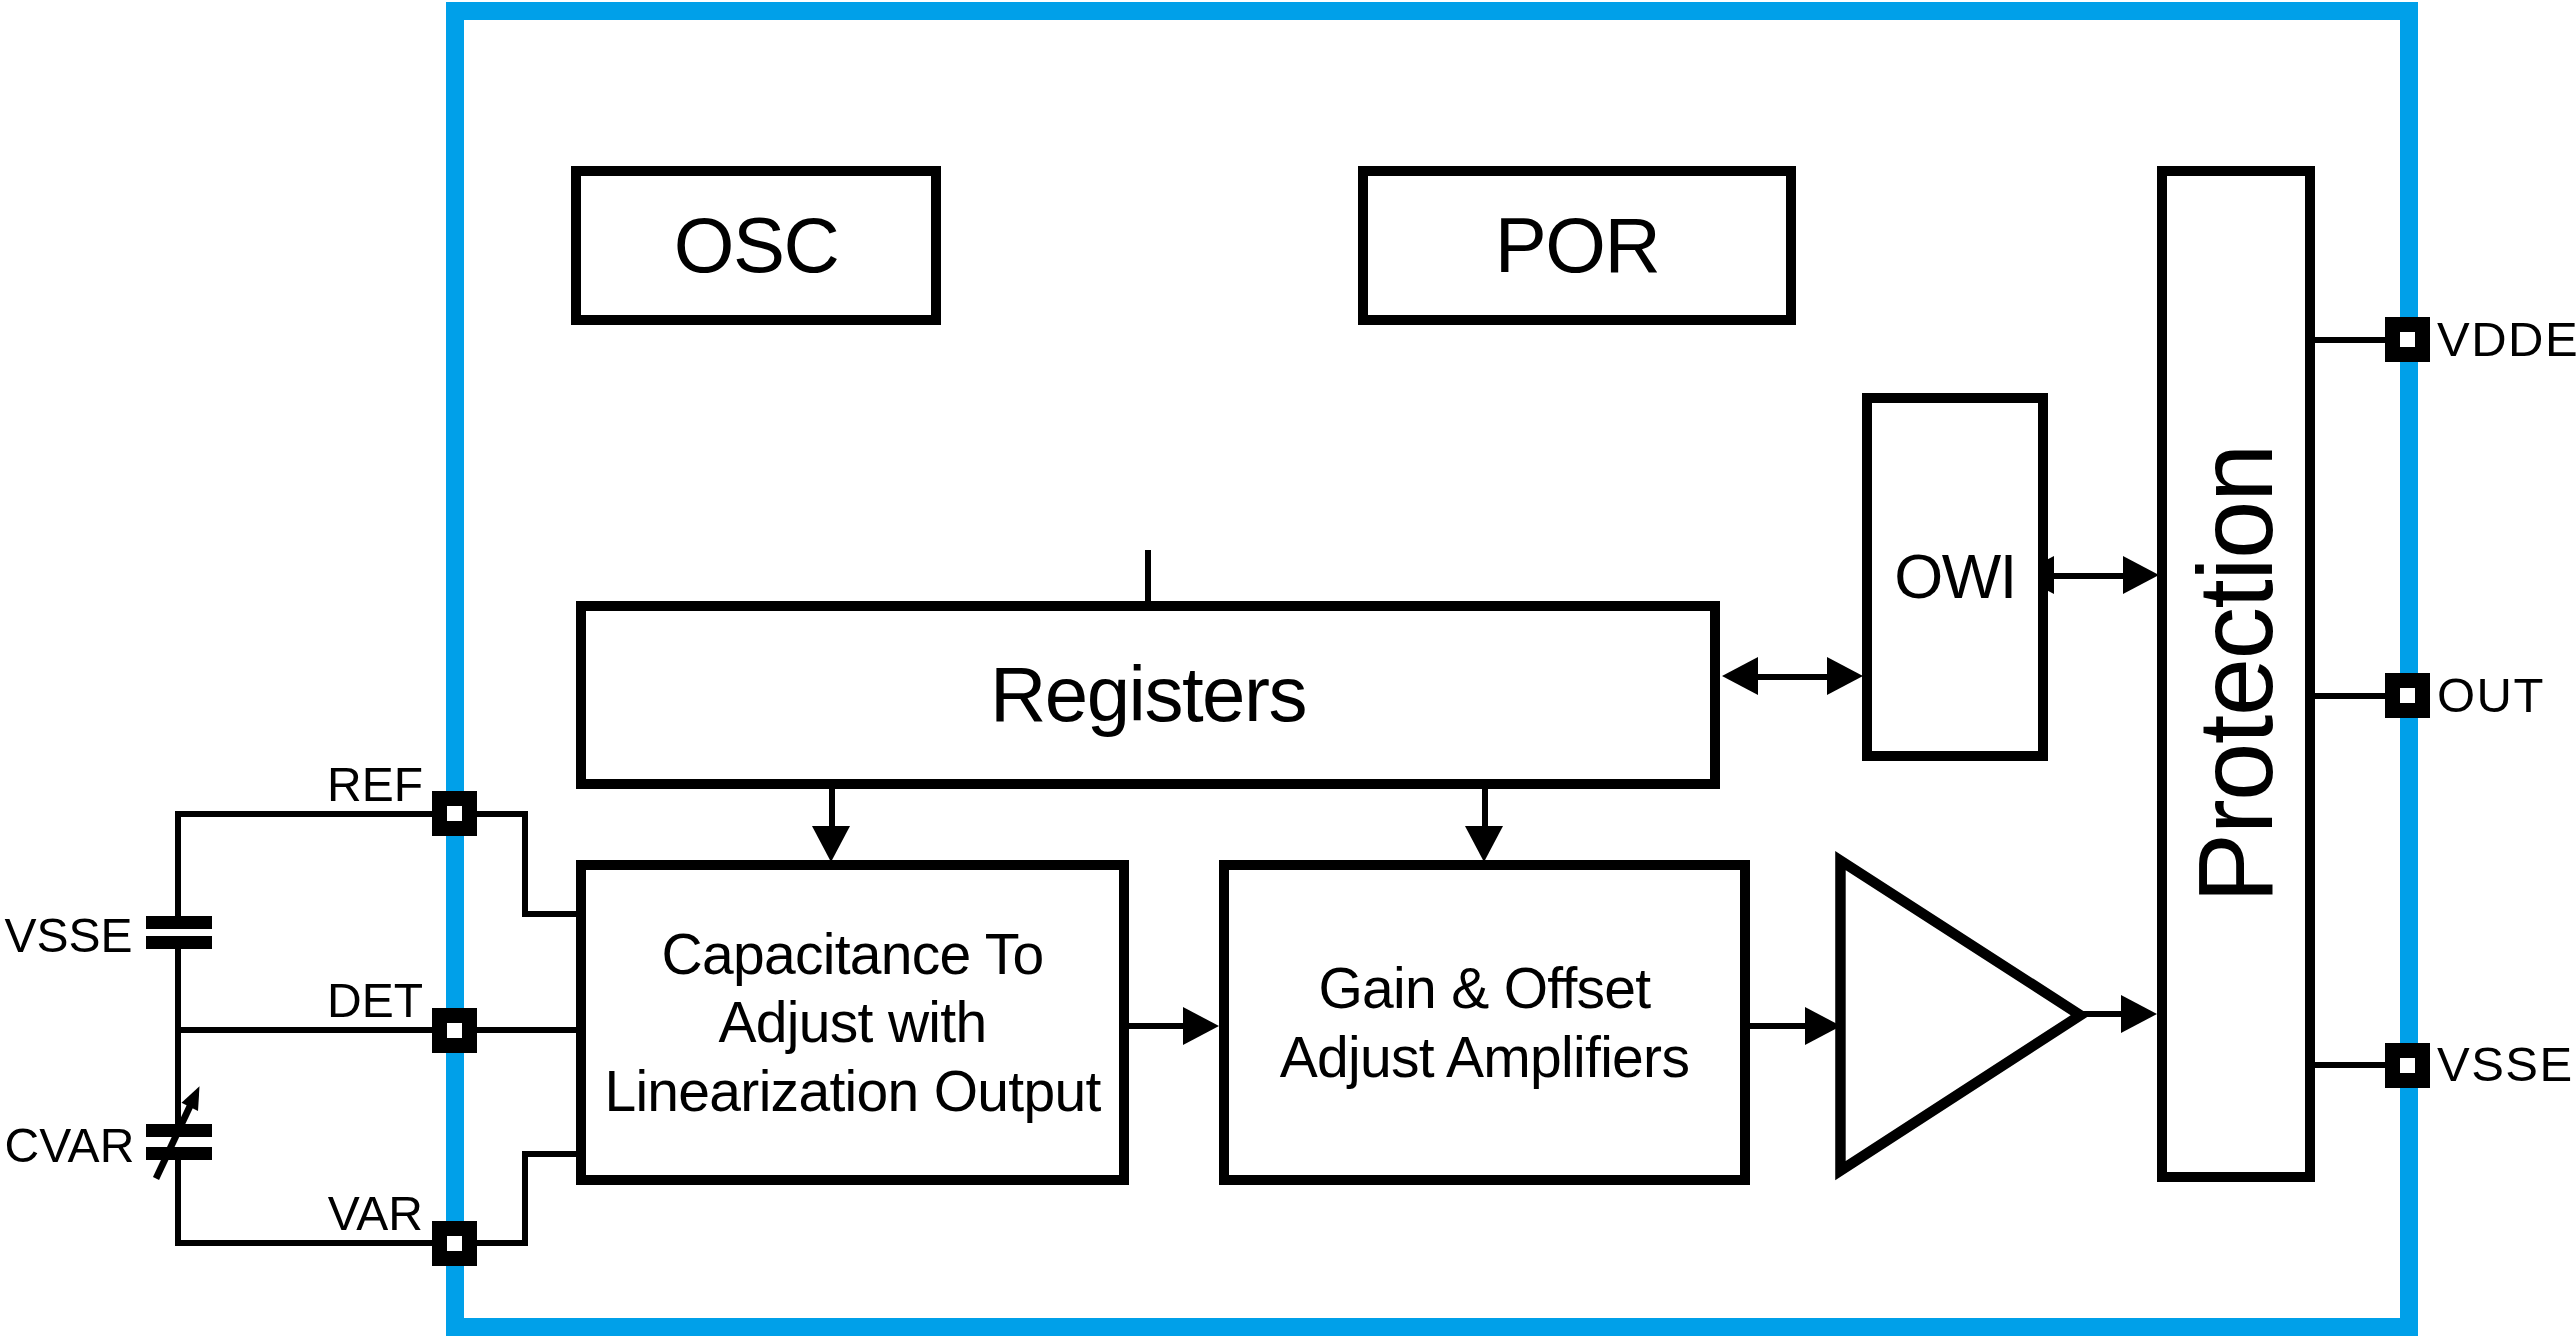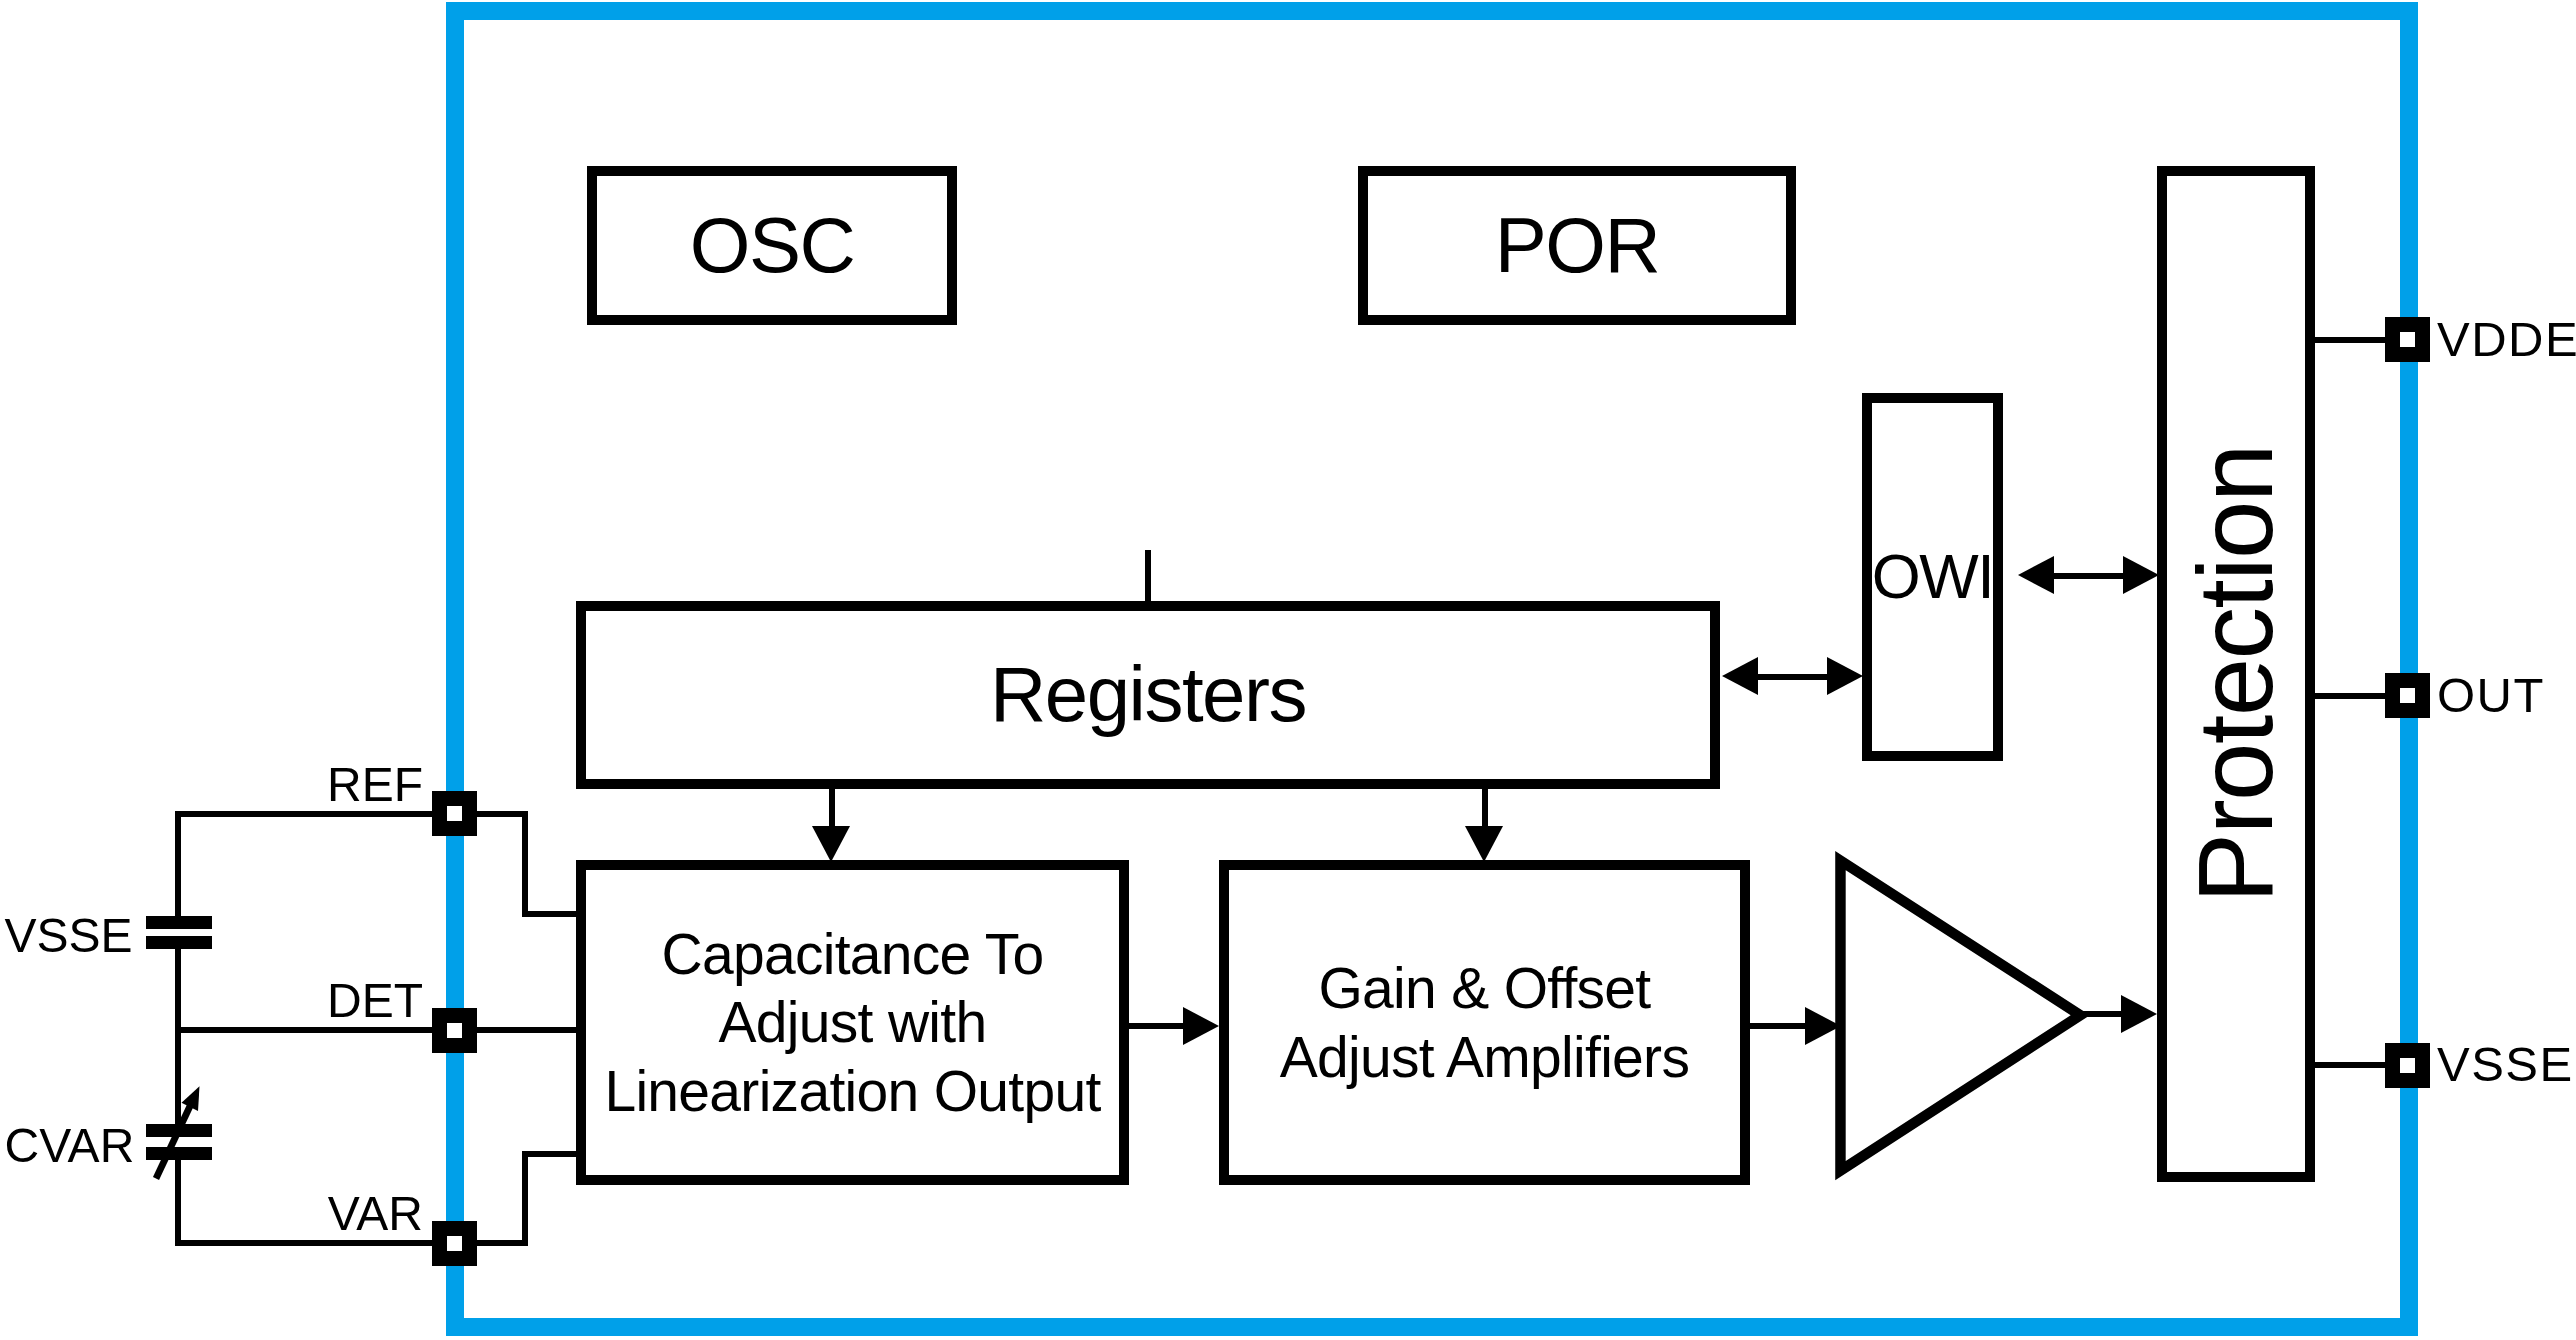--- a/index.html
+++ b/index.html
@@ -117,34 +117,34 @@
   <div class="ah right" style="left:1827px;top:657px"></div>
 
   <div class="ah left" style="left:2018px;top:556px"></div>
   <div class="w" style="left:2051px;top:573px;width:75px;height:6px"></div>
   <div class="ah right" style="left:2123px;top:556px"></div>
 
   <div class="w" style="left:2315px;top:337px;width:71px;height:6px"></div>
   <div class="w" style="left:2315px;top:693px;width:71px;height:6px"></div>
   <div class="w" style="left:2315px;top:1062px;width:71px;height:6px"></div>
 
-  <div class="blk" style="left:587px;top:166px;width:370px;height:159px">
+  <div class="blk" style="left:571px;top:166px;width:370px;height:159px">
     <span>OSC</span>
   </div>
 
   <div class="blk" style="left:1358px;top:166px;width:438px;height:159px">
     <span>POR</span>
   </div>
 
 
   <div class="blk" style="left:576px;top:601px;width:1144px;height:188px">
     <span>Registers</span>
   </div>
 
-  <div class="blk" style="left:1862px;top:393px;width:141px;height:368px;font-size:63px">
+  <div class="blk" style="left:1862px;top:393px;width:186px;height:368px;font-size:63px">
     <span>OWI</span>
   </div>
 
   <div class="blk" style="left:2157px;top:166px;width:158px;height:1016px">
     <span class="prot-text">Protection</span>
   </div>
 
   <div class="blk" style="left:576px;top:860px;width:553px;height:325px;font-size:57px;letter-spacing:-0.7px">
     <div class="lines">
       <span>Capacitance To</span>

